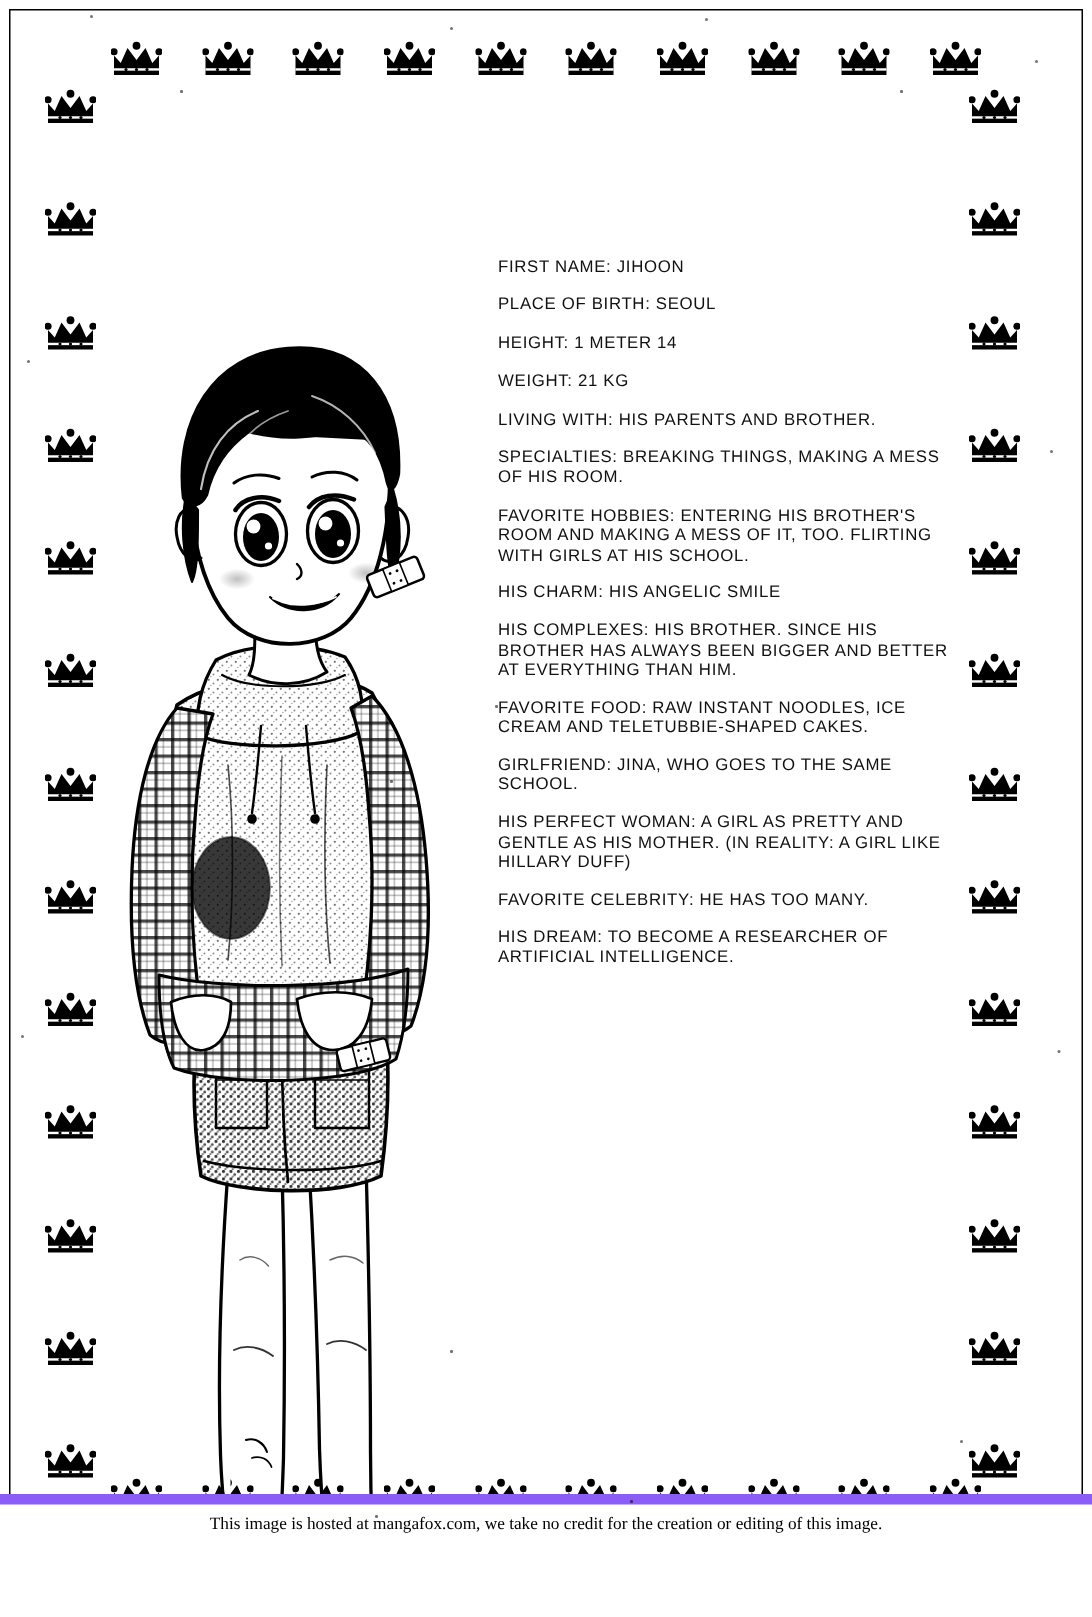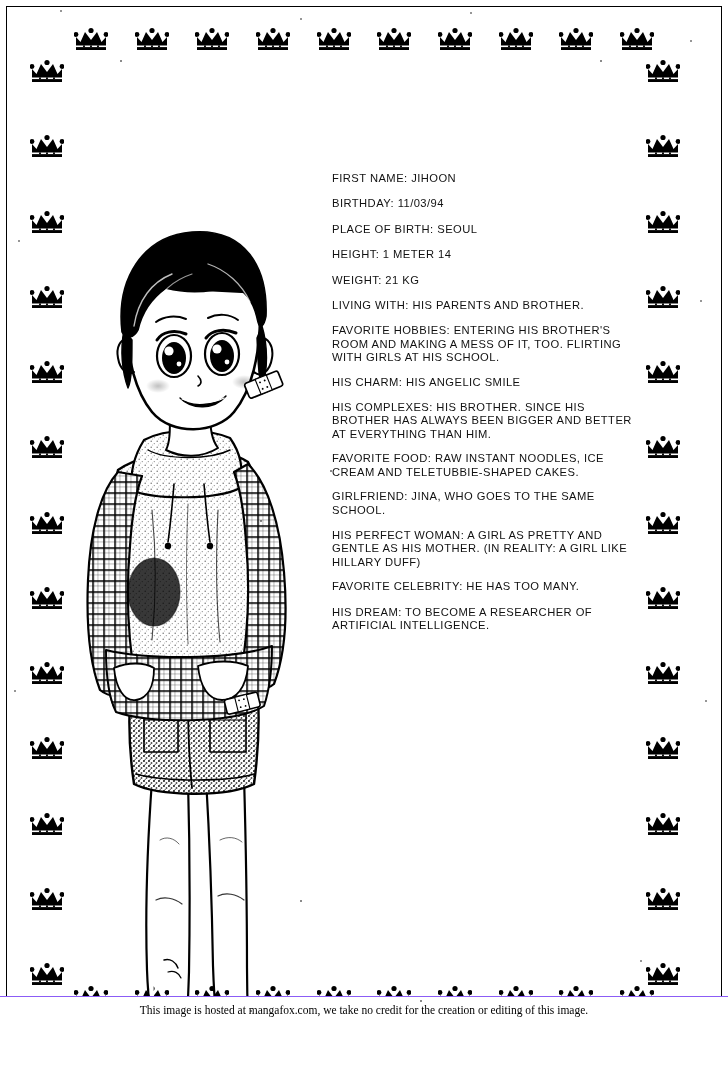--- a/index.html
+++ b/index.html
@@ -92,21 +92,21 @@
   #character svg { display: block; }
 
   
   #footer {
     position: absolute;
     left: 0;
     bottom: 0;
     width: 728px;
     height: 42px;
     background: #ffffff;
-    border-top: 1px solid #8b5cf6;
+    border-top: 7px solid #8b5cf6;
     text-align: center;
     padding-top: 6px;
     box-sizing: border-box;
   }
   #footer .fline {
     font-family: "Liberation Serif", serif;
     font-size: 11.5px;
     line-height: 14px;
     color: #000;
   }
@@ -852,25 +852,25 @@
         </g>
 
         <path d="M116 820 C122 818 128 822 130 828" stroke-width="1.4"></path>
         <path d="M120 832 C126 830 131 833 133 838" stroke-width="1.2"></path>
       </g>
     </svg>
   </div>
 
   <div id="profile">
       <div class="profile-line">FIRST NAME: JIHOON</div>
-      <div class="profile-line">BIRTHDAY: 11/03/94</div>
       <div class="profile-line">PLACE OF BIRTH: SEOUL</div>
       <div class="profile-line">HEIGHT: 1 METER 14</div>
       <div class="profile-line">WEIGHT: 21 KG</div>
       <div class="profile-line">LIVING WITH: HIS PARENTS AND BROTHER.</div>
+      <div class="profile-line">SPECIALTIES: BREAKING THINGS, MAKING A MESS OF HIS ROOM.</div>
       <div class="profile-line tight">FAVORITE HOBBIES: ENTERING HIS BROTHER'S ROOM AND MAKING A MESS OF IT, TOO. FLIRTING WITH GIRLS AT HIS SCHOOL.</div>
       <div class="profile-line">HIS CHARM: HIS ANGELIC SMILE</div>
       <div class="profile-line tight">HIS COMPLEXES: HIS BROTHER. SINCE HIS BROTHER HAS ALWAYS BEEN BIGGER AND BETTER AT EVERYTHING THAN HIM.</div>
       <div class="profile-line tight">FAVORITE FOOD: RAW INSTANT NOODLES, ICE CREAM AND TELETUBBIE-SHAPED CAKES.</div>
       <div class="profile-line">GIRLFRIEND: JINA, WHO GOES TO THE SAME SCHOOL.</div>
       <div class="profile-line tight">HIS PERFECT WOMAN: A GIRL AS PRETTY AND GENTLE AS HIS MOTHER. (IN REALITY: A GIRL LIKE HILLARY DUFF)</div>
       <div class="profile-line">FAVORITE CELEBRITY: HE HAS TOO MANY.</div>
       <div class="profile-line tight">HIS DREAM: TO BECOME A RESEARCHER OF ARTIFICIAL INTELLIGENCE.</div>
     </div>
 

